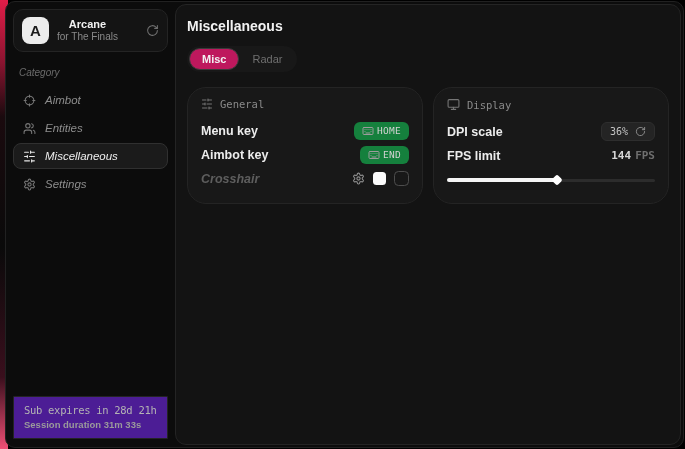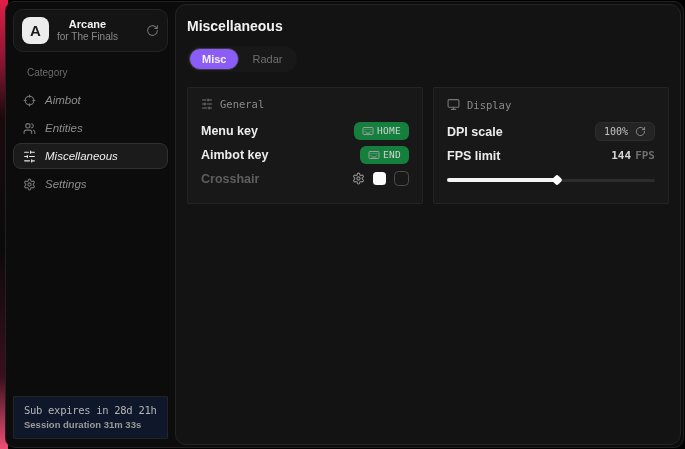--- a/index.html
+++ b/index.html
@@ -26,61 +26,61 @@
     padding:7px 8px; position:relative;
   }
   .avatar {
     width:27px; height:27px; border-radius:8px; background:#ececec; color:#1b1b1b;
     font-weight:bold; font-size:15px; display:flex; align-items:center; justify-content:center;
   }
   .app-name { font-size:11px; font-weight:bold; color:#f2f2f2; line-height:13px;text-align:center; }
   .app-sub  { font-size:10px; color:#8a8a8a; line-height:12px; }
   .sync-btn { margin-left:auto; color:#6f6f6f; display:flex; align-items:center; cursor:pointer; }
 
-  .category-label { font-size:10px; color:#6b6b6b; margin:15px 6px 8px 14px; }
+  .category-label { font-size:10px; color:#6b6b6b; margin:15px 6px 8px 6px;font-style:italic; }
 
   .nav-item {
     display:flex; align-items:center; gap:9px; height:26px; padding:0 9px; margin:1px 0;
     color:#8d8d8d; font-size:11.5px; border:1px solid transparent; border-radius:8px; cursor:pointer;font-style:italic;
   }
   .nav-item .nico { display:flex; align-items:center; color:#767676; }
   .nav-item.active { background:#1b1b1b; border-color:#303030; color:#ededed; }
   .nav-item.active .nico { color:#e8e8e8; }
 
   .sidebar-footer {
-    margin-top:auto; border:1px solid #242424; background:#0f172a; border-radius:1px;
+    margin-top:auto; border:1px solid #242424; background:#4c1d95; border-radius:1px;
     padding:7px 10px 8px 10px;
   }
   .sub-line { font-family:"DejaVu Sans Mono", monospace; font-size:10.5px; color:#b4b4b4; letter-spacing:-0.3px; }
   .sess-line { font-size:9.5px; font-weight:bold; color:#9b9b9b; margin-top:3px; }
 
   
   .main {
     position:relative; flex:1; margin:2px 2px 2px 0;
     background:#131313; border:1px solid #242424; border-radius:11px;
     padding:13px 11px;
   }
   .page-title { font-size:14px; font-weight:bold; color:#f2f2f2; }
 
   .tab-bar { display:inline-flex; align-items:center; background:#181818; border-radius:15px; padding:2px; margin-top:12px; }
   .tab { font-size:11px; color:#6f6f6f; padding:4px 12px; border-radius:13px; border:1px solid transparent; cursor:pointer; }
-  .tab.active { background:#8b5cf6; border-color:#3a3a3a; color:#f2f2f2; font-weight:bold; }
+  .tab.active { background:#be185d; border-color:#3a3a3a; color:#f2f2f2; font-weight:bold; }
 
   .cards { display:flex; gap:10px; margin-top:15px; }
   .card {
-    flex:1; background:#181818; border:1px solid #242424; border-radius:1px;
+    flex:1; background:#181818; border:1px solid #242424; border-radius:19px;
     padding:10px 13px 13px 13px;
   }
   .card-header { display:flex; align-items:center; gap:7px; color:#757575; margin-bottom:9px; }
   .card-title { font-family:"DejaVu Sans Mono", monospace; font-size:10.5px; color:#8a8a8a; }
 
   .row { display:flex; align-items:center; justify-content:space-between; height:23px; }
   .row + .row { margin-top:1px; }
   .row-label { font-size:12.5px; font-weight:bold; color:#ececec; }
-  .row-label.dim { color:#5e5e5e; }
+  .row-label.dim { color:#5e5e5e;font-style:italic; }
 
   .key-btn {
     display:inline-flex; align-items:center; gap:3px;
     background:#15803d; border-radius:6px; padding:3px 8px; cursor:pointer; color:#9c9c9c;
   }
   .key-btn .key-txt { font-family:"DejaVu Sans Mono", monospace; font-size:9.5px; color:#d2d2d2; letter-spacing:0.3px; }
 
   .cross-controls { display:flex; align-items:center; gap:8px; }
   .mini-gear { color:#8f8f8f; display:flex; align-items:center; cursor:pointer; }
   .swatch { width:13px; height:13px; background:#fbfbfb; border-radius:3.5px; cursor:pointer; }
@@ -268,21 +268,21 @@
                   <line x1="8" y1="21" x2="16" y2="21"></line>
                   <line x1="12" y1="17" x2="12" y2="21"></line>
               </svg>
             </span>
             <span class="card-title">Display</span>
           </div>
 
           <div class="row">
             <span class="row-label">DPI scale</span>
             <span class="dpi-control">
-              <span class="dpi-val">100%</span>
+              <span class="dpi-val">36%</span>
               <span class="ric">
                 <svg width="11" height="11" viewBox="0 0 24 24" fill="none" stroke="currentColor" stroke-width="2" stroke-linecap="round" stroke-linejoin="round">
                   <path d="M21 12a9 9 0 1 1-2.64-6.36L21 8"></path>
                     <path d="M21 3v5h-5"></path>
                 </svg>
               </span>
             </span>
           </div>
 
           <div class="row">

